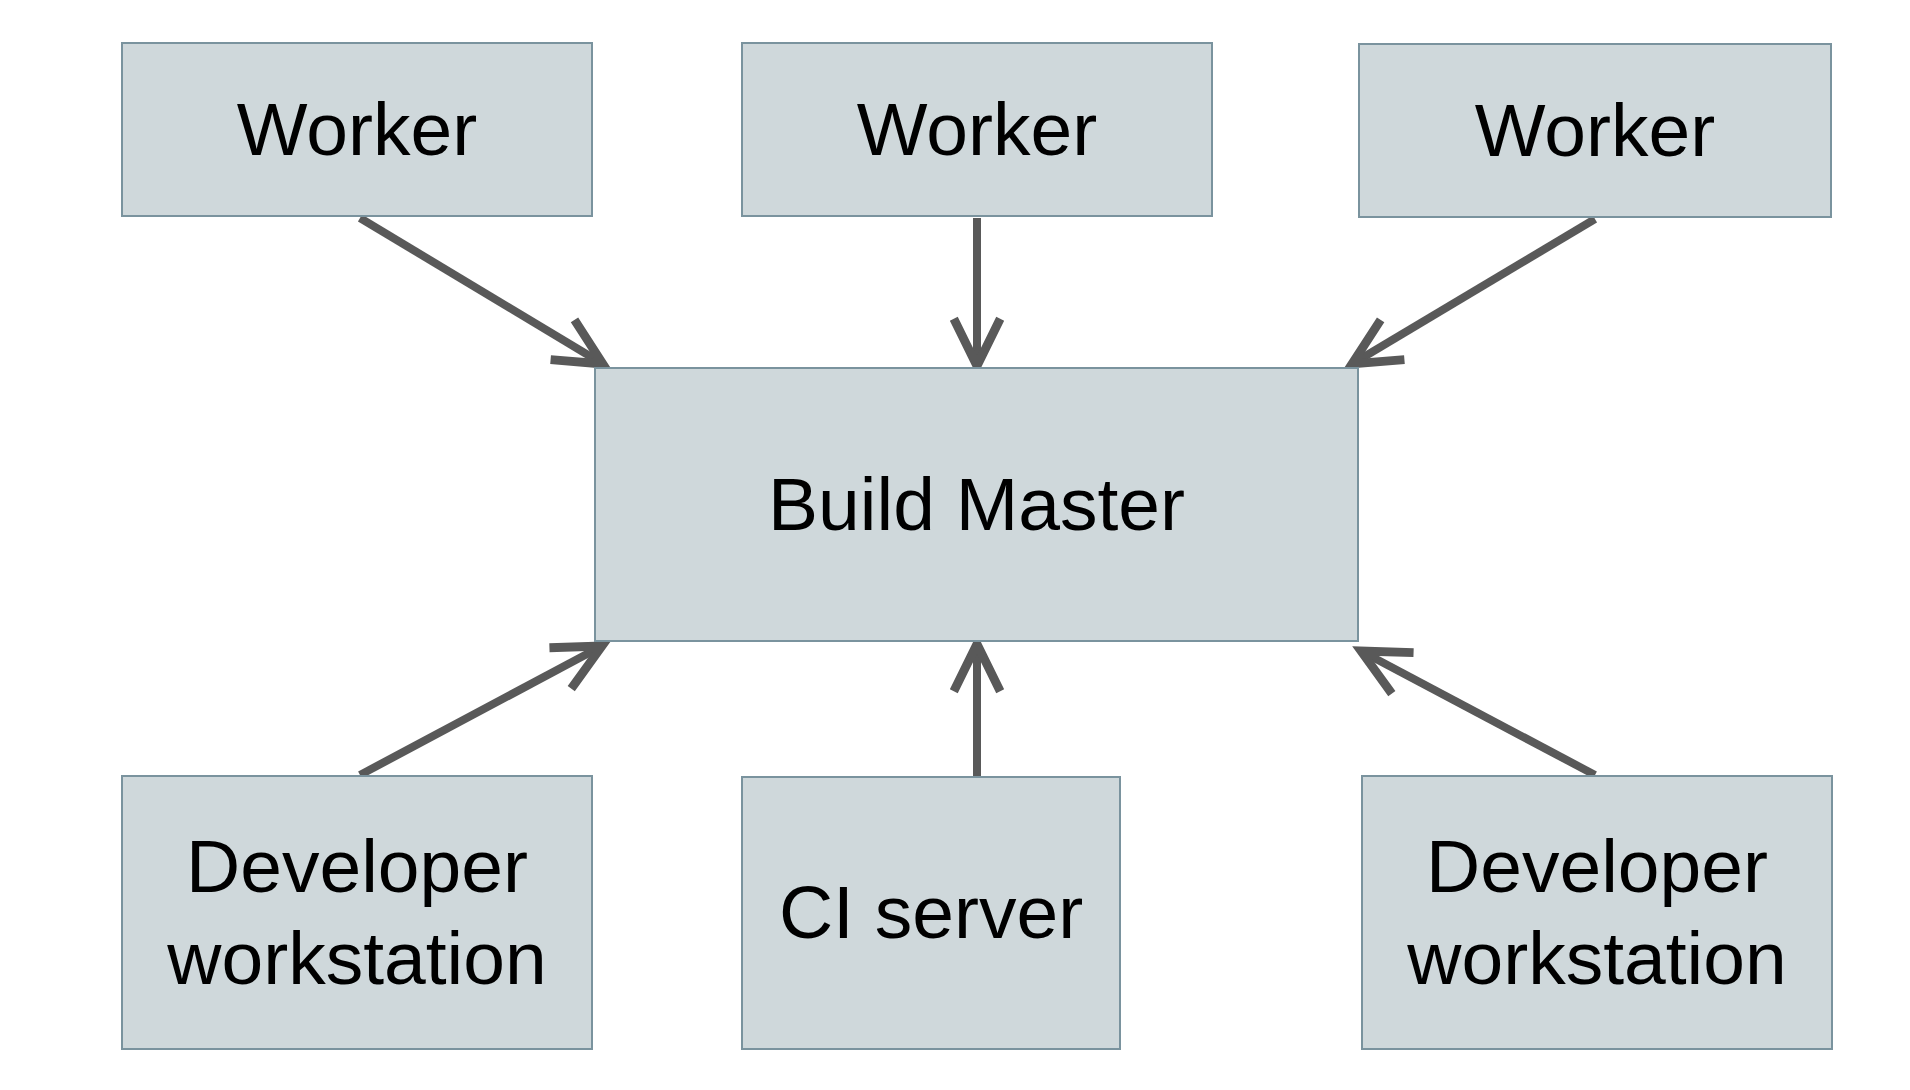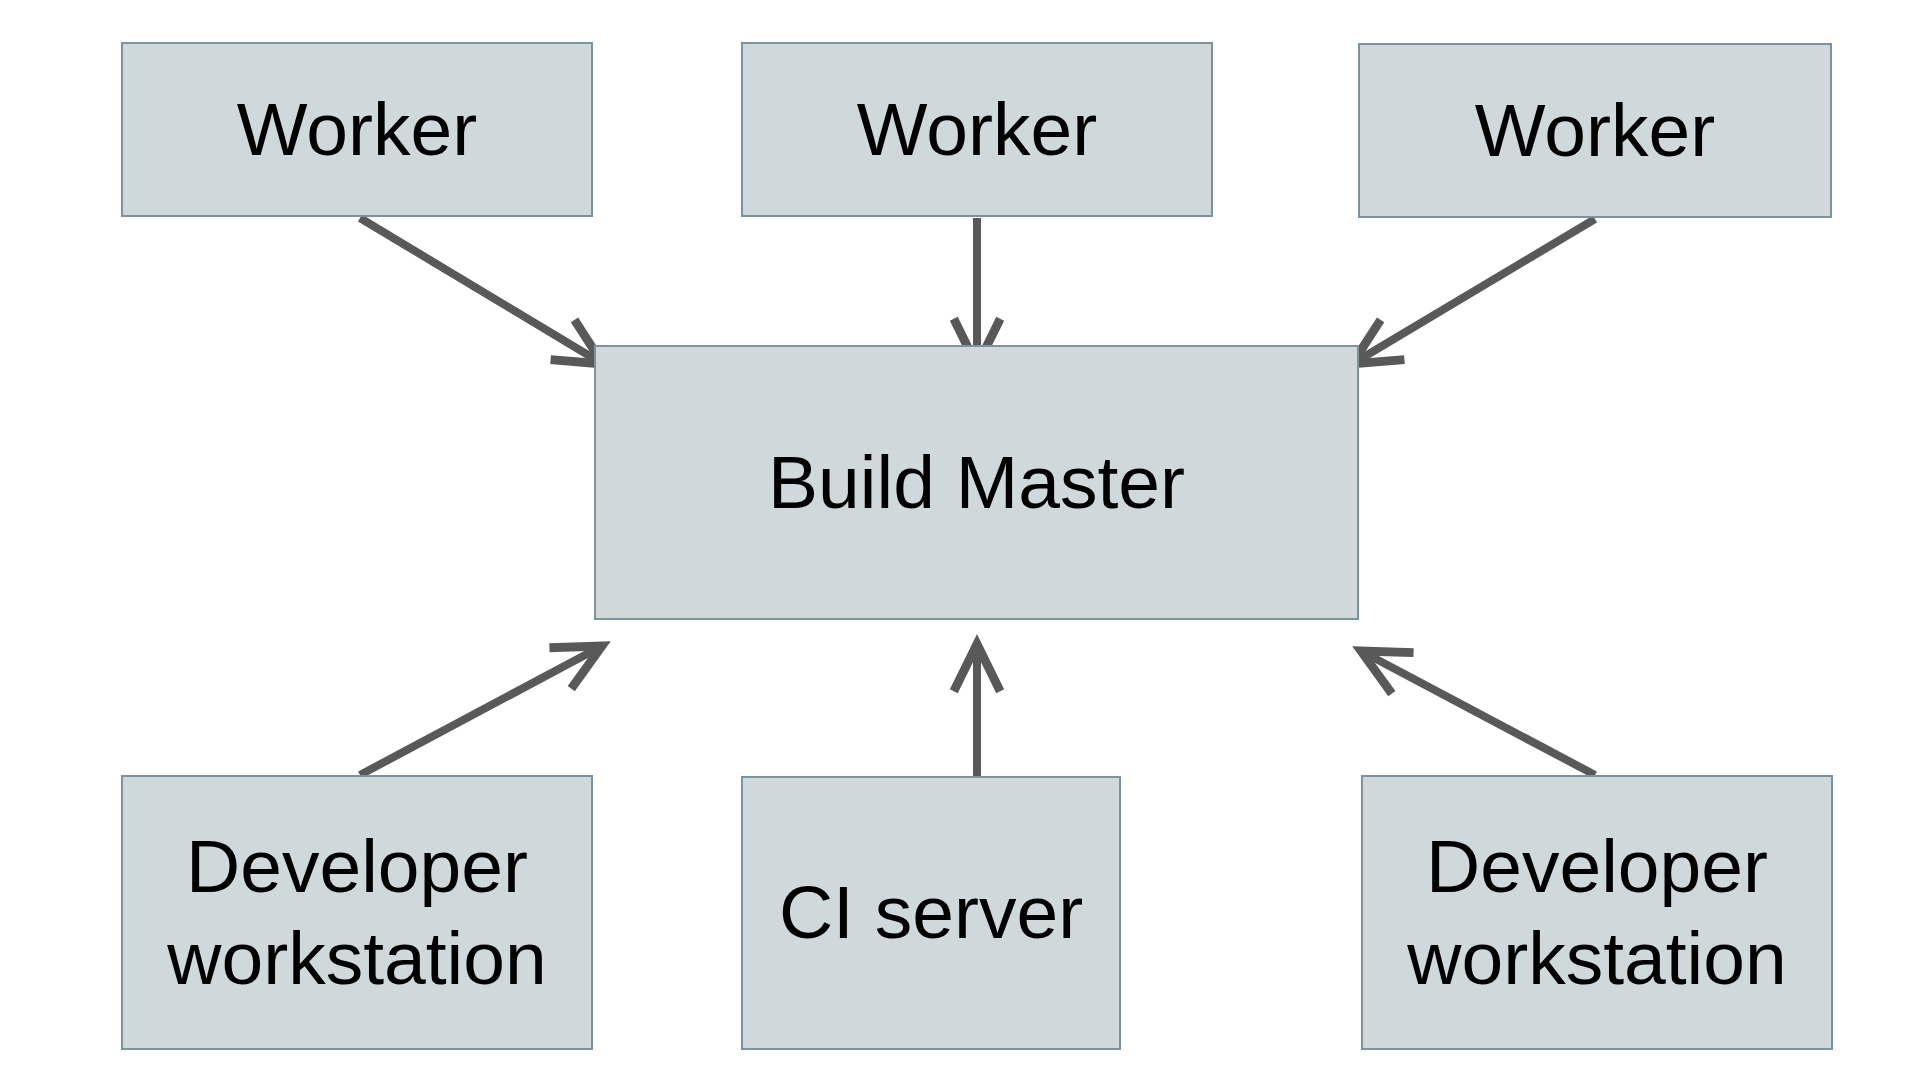--- a/index.html
+++ b/index.html
@@ -73,21 +73,21 @@
   </div>
 
   <div class="node" style="left: 741px; top: 42px; width: 472px; height: 175px;">
     <span class="node-label">Worker</span>
   </div>
 
   <div class="node" style="left: 1358px; top: 43px; width: 474px; height: 175px;">
     <span class="node-label">Worker</span>
   </div>
 
-  <div class="node" style="left: 594px; top: 345px; width: 765px; height: 275px;">
+  <div class="node" style="left: 594px; top: 367px; width: 765px; height: 275px;">
     <span class="node-label">Build Master</span>
   </div>
 
   <div class="node" style="left: 121px; top: 775px; width: 472px; height: 275px;">
     <span class="node-label">Developer workstation</span>
   </div>
 
   <div class="node" style="left: 741px; top: 776px; width: 380px; height: 274px;">
     <span class="node-label">CI server</span>
   </div>

